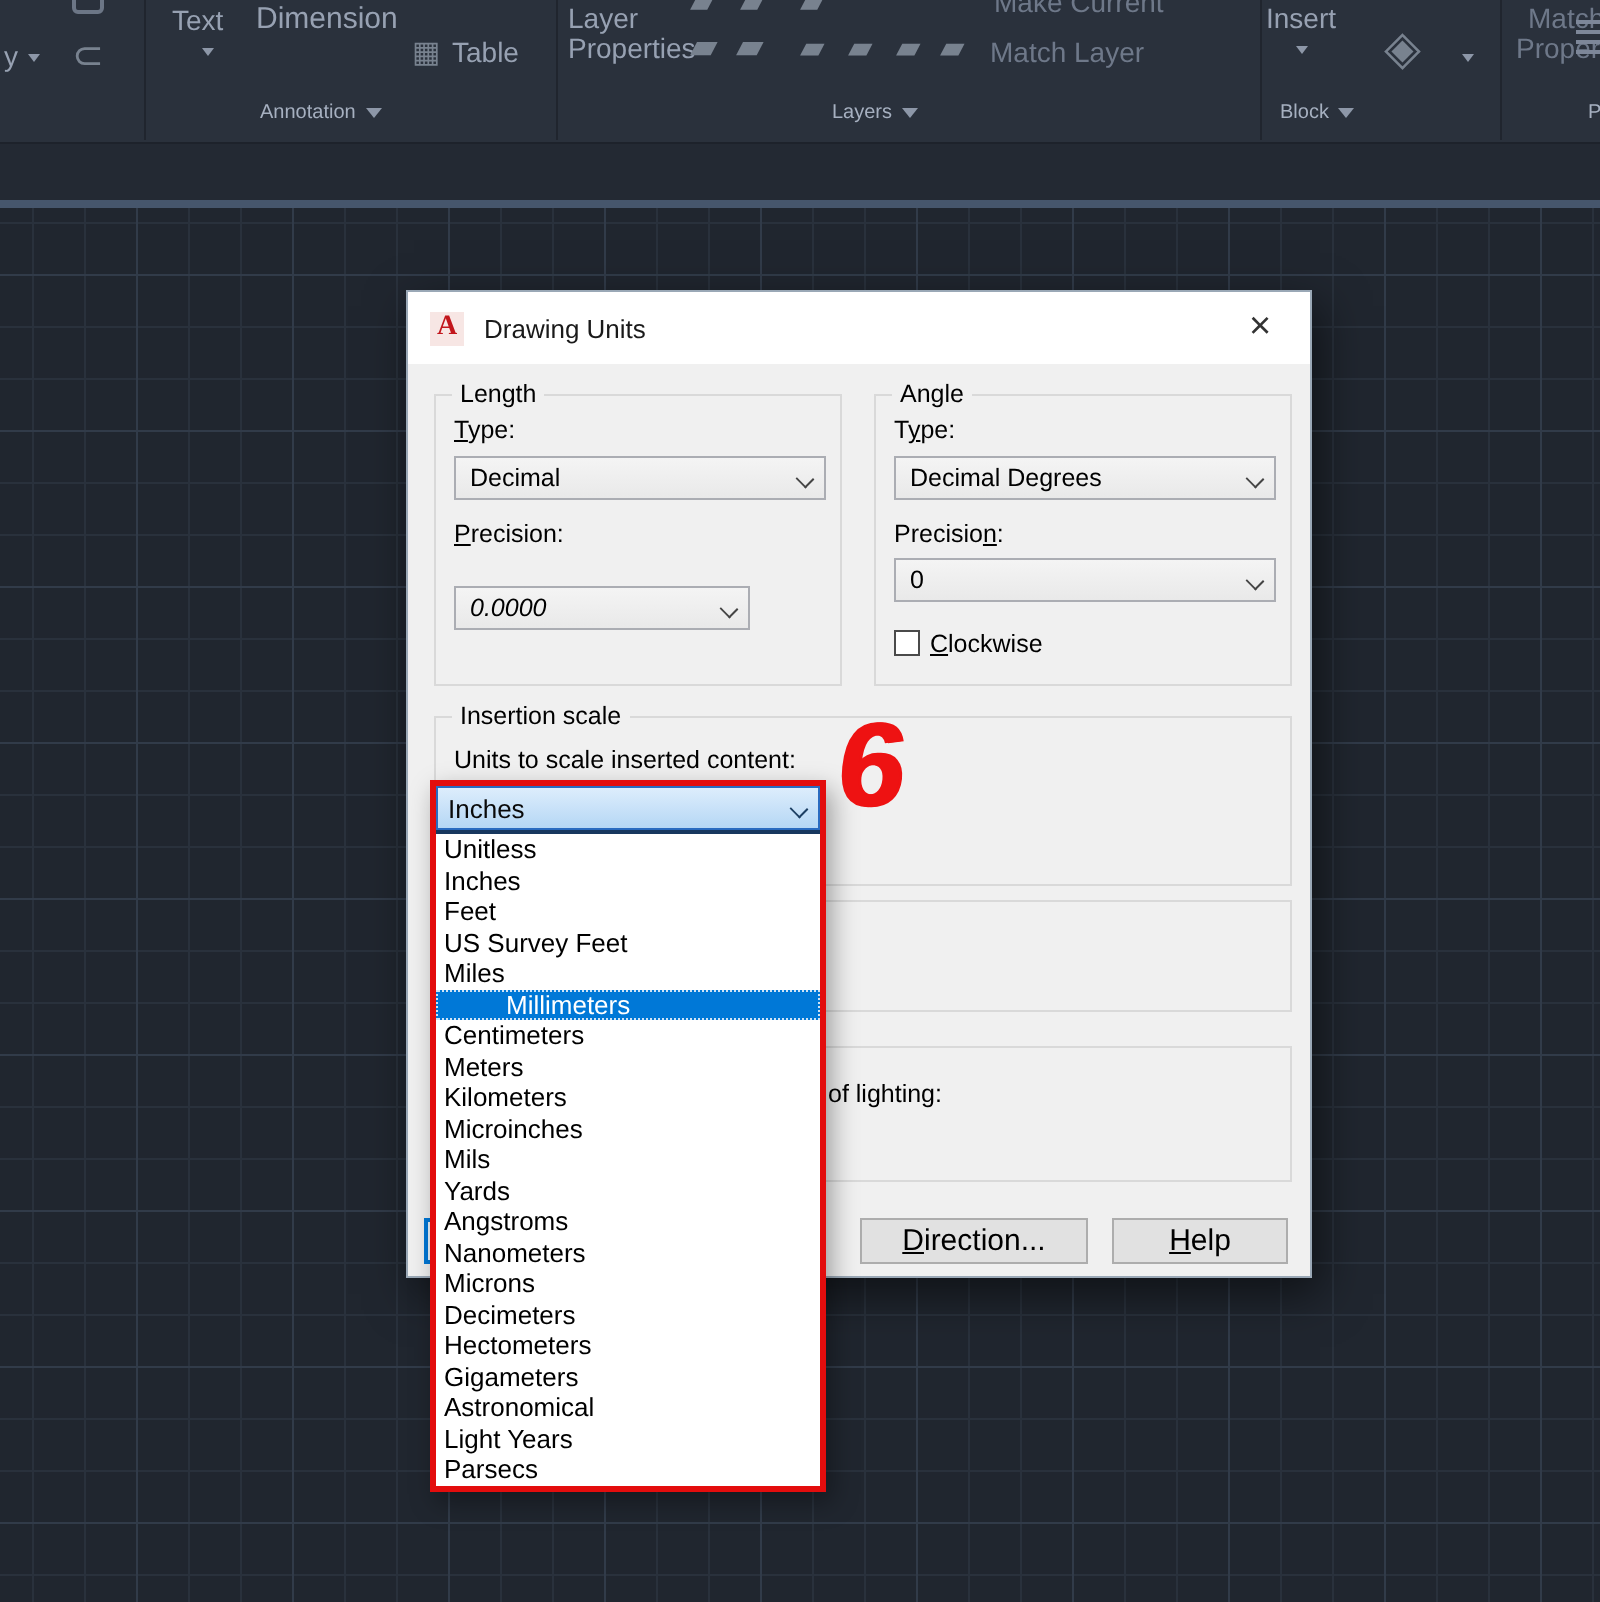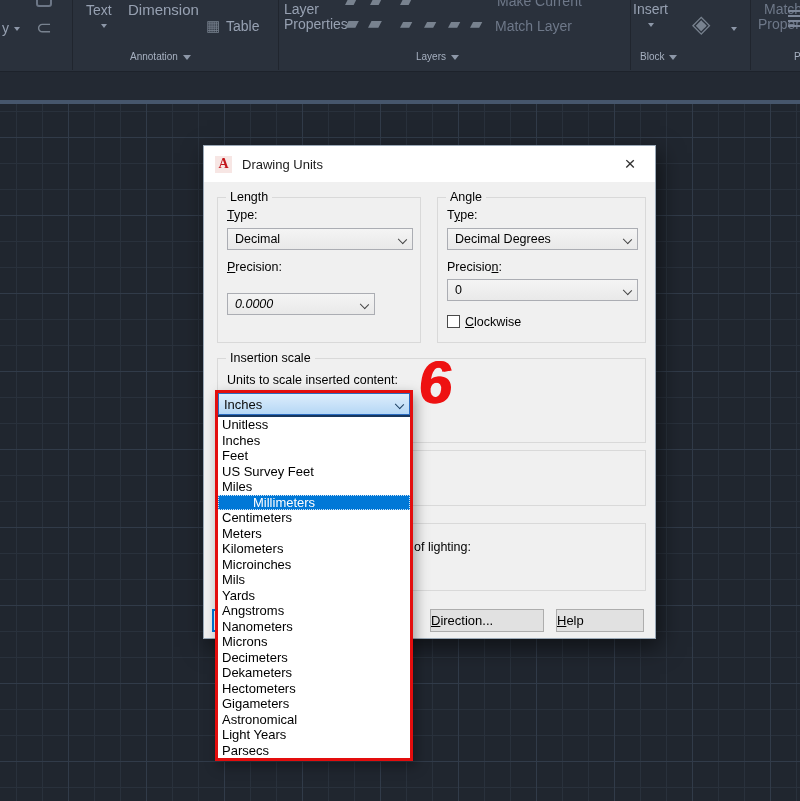--- a/index.html
+++ b/index.html
@@ -36,21 +36,21 @@
   .applogo { width:17px; height:17px; background:#f7e6e4; color:#c2161c; font-weight:bold; font-size:14px; display:flex; align-items:center; justify-content:center; font-family:"Liberation Serif", serif; }
   .dtitle { margin-left:10px; font-size:13px; color:#1a1a1a; }
   .closex { position:absolute; right:12px; top:5px; width:26px; height:26px; font-size:19px; color:#333; display:flex; align-items:center; justify-content:center; }
 
   .group { position:absolute; border:1px solid #d9d9d9; }
   .group > .glabel { position:absolute; top:-8px; left:8px; background:#f0f0f0; padding:0 4px; }
   .flabel { position:absolute; white-space:nowrap; }
   .combo { position:absolute; height:22px; background:linear-gradient(#f4f4f4,#e9e9e9); border:1px solid #abadb3; display:flex; align-items:center; padding:8px 7px; }
   .combo .chev { position:absolute; right:6px; top:7px; width:7px; height:7px; border-right:1.4px solid #444; border-bottom:1.4px solid #444; transform:rotate(45deg) scaleY(.9); }
   .checkbox { position:absolute; width:13px; height:13px; background:#fff; border:1px solid #4a4a4a; }
-  .btn { position:absolute; height:23px; background:#e1e1e1; border:1px solid #adadad; display:flex; align-items:center; justify-content:flex-start; font-size:13px; }
+  .btn { position:absolute; height:23px; background:#e1e1e1; border:1px solid #adadad; display:flex; align-items:center; justify-content:center; font-size:15px; }
   .btn.okfrag { border:2px solid #0078d7; background:#e9f3fb; }
 
   
   .dropwrap { position:absolute; left:215px; top:390px; width:198px; border:3px solid #e30d0d; background:#fff; z-index:20; box-shadow:3px 5px 12px rgba(0,0,0,.35); }
   .combo-focus { height:22px; background:linear-gradient(#ddedfc,#b5d7f5); border:1px solid #2a6bc0; display:flex; align-items:center; padding:0 5px; font-size:13px; color:#0a0a0a; position:relative; }
   .combo-focus .chev { position:absolute; right:6px; top:7px; width:7px; height:7px; border-right:1.4px solid #1c3f63; border-bottom:1.4px solid #1c3f63; transform:rotate(45deg) scaleY(.9); }
   .dropdiv { height:2px; background:#17375e; }
   .list { background:#fff; }
   .list-row { height:15.5px; line-height:15.5px; font-size:13px; padding-left:4px; color:#000; white-space:nowrap; overflow:hidden; }
   .list-row.selected { background:#0078d7; color:#fff; outline:1px dotted #cfe3f5; outline-offset:-1px;padding-left:35px; }
@@ -180,21 +180,20 @@
       <div class="list-row">Centimeters</div>
       <div class="list-row">Meters</div>
       <div class="list-row">Kilometers</div>
       <div class="list-row">Microinches</div>
       <div class="list-row">Mils</div>
       <div class="list-row">Yards</div>
       <div class="list-row">Angstroms</div>
       <div class="list-row">Nanometers</div>
       <div class="list-row">Microns</div>
       <div class="list-row">Decimeters</div>
-      <div class="list-row">Dekameters</div>
       <div class="list-row">Hectometers</div>
       <div class="list-row">Gigameters</div>
       <div class="list-row">Astronomical</div>
       <div class="list-row">Light Years</div>
       <div class="list-row">Parsecs</div>
     </div>
 </div>
 
 <div class="stepnum">6</div>
 

